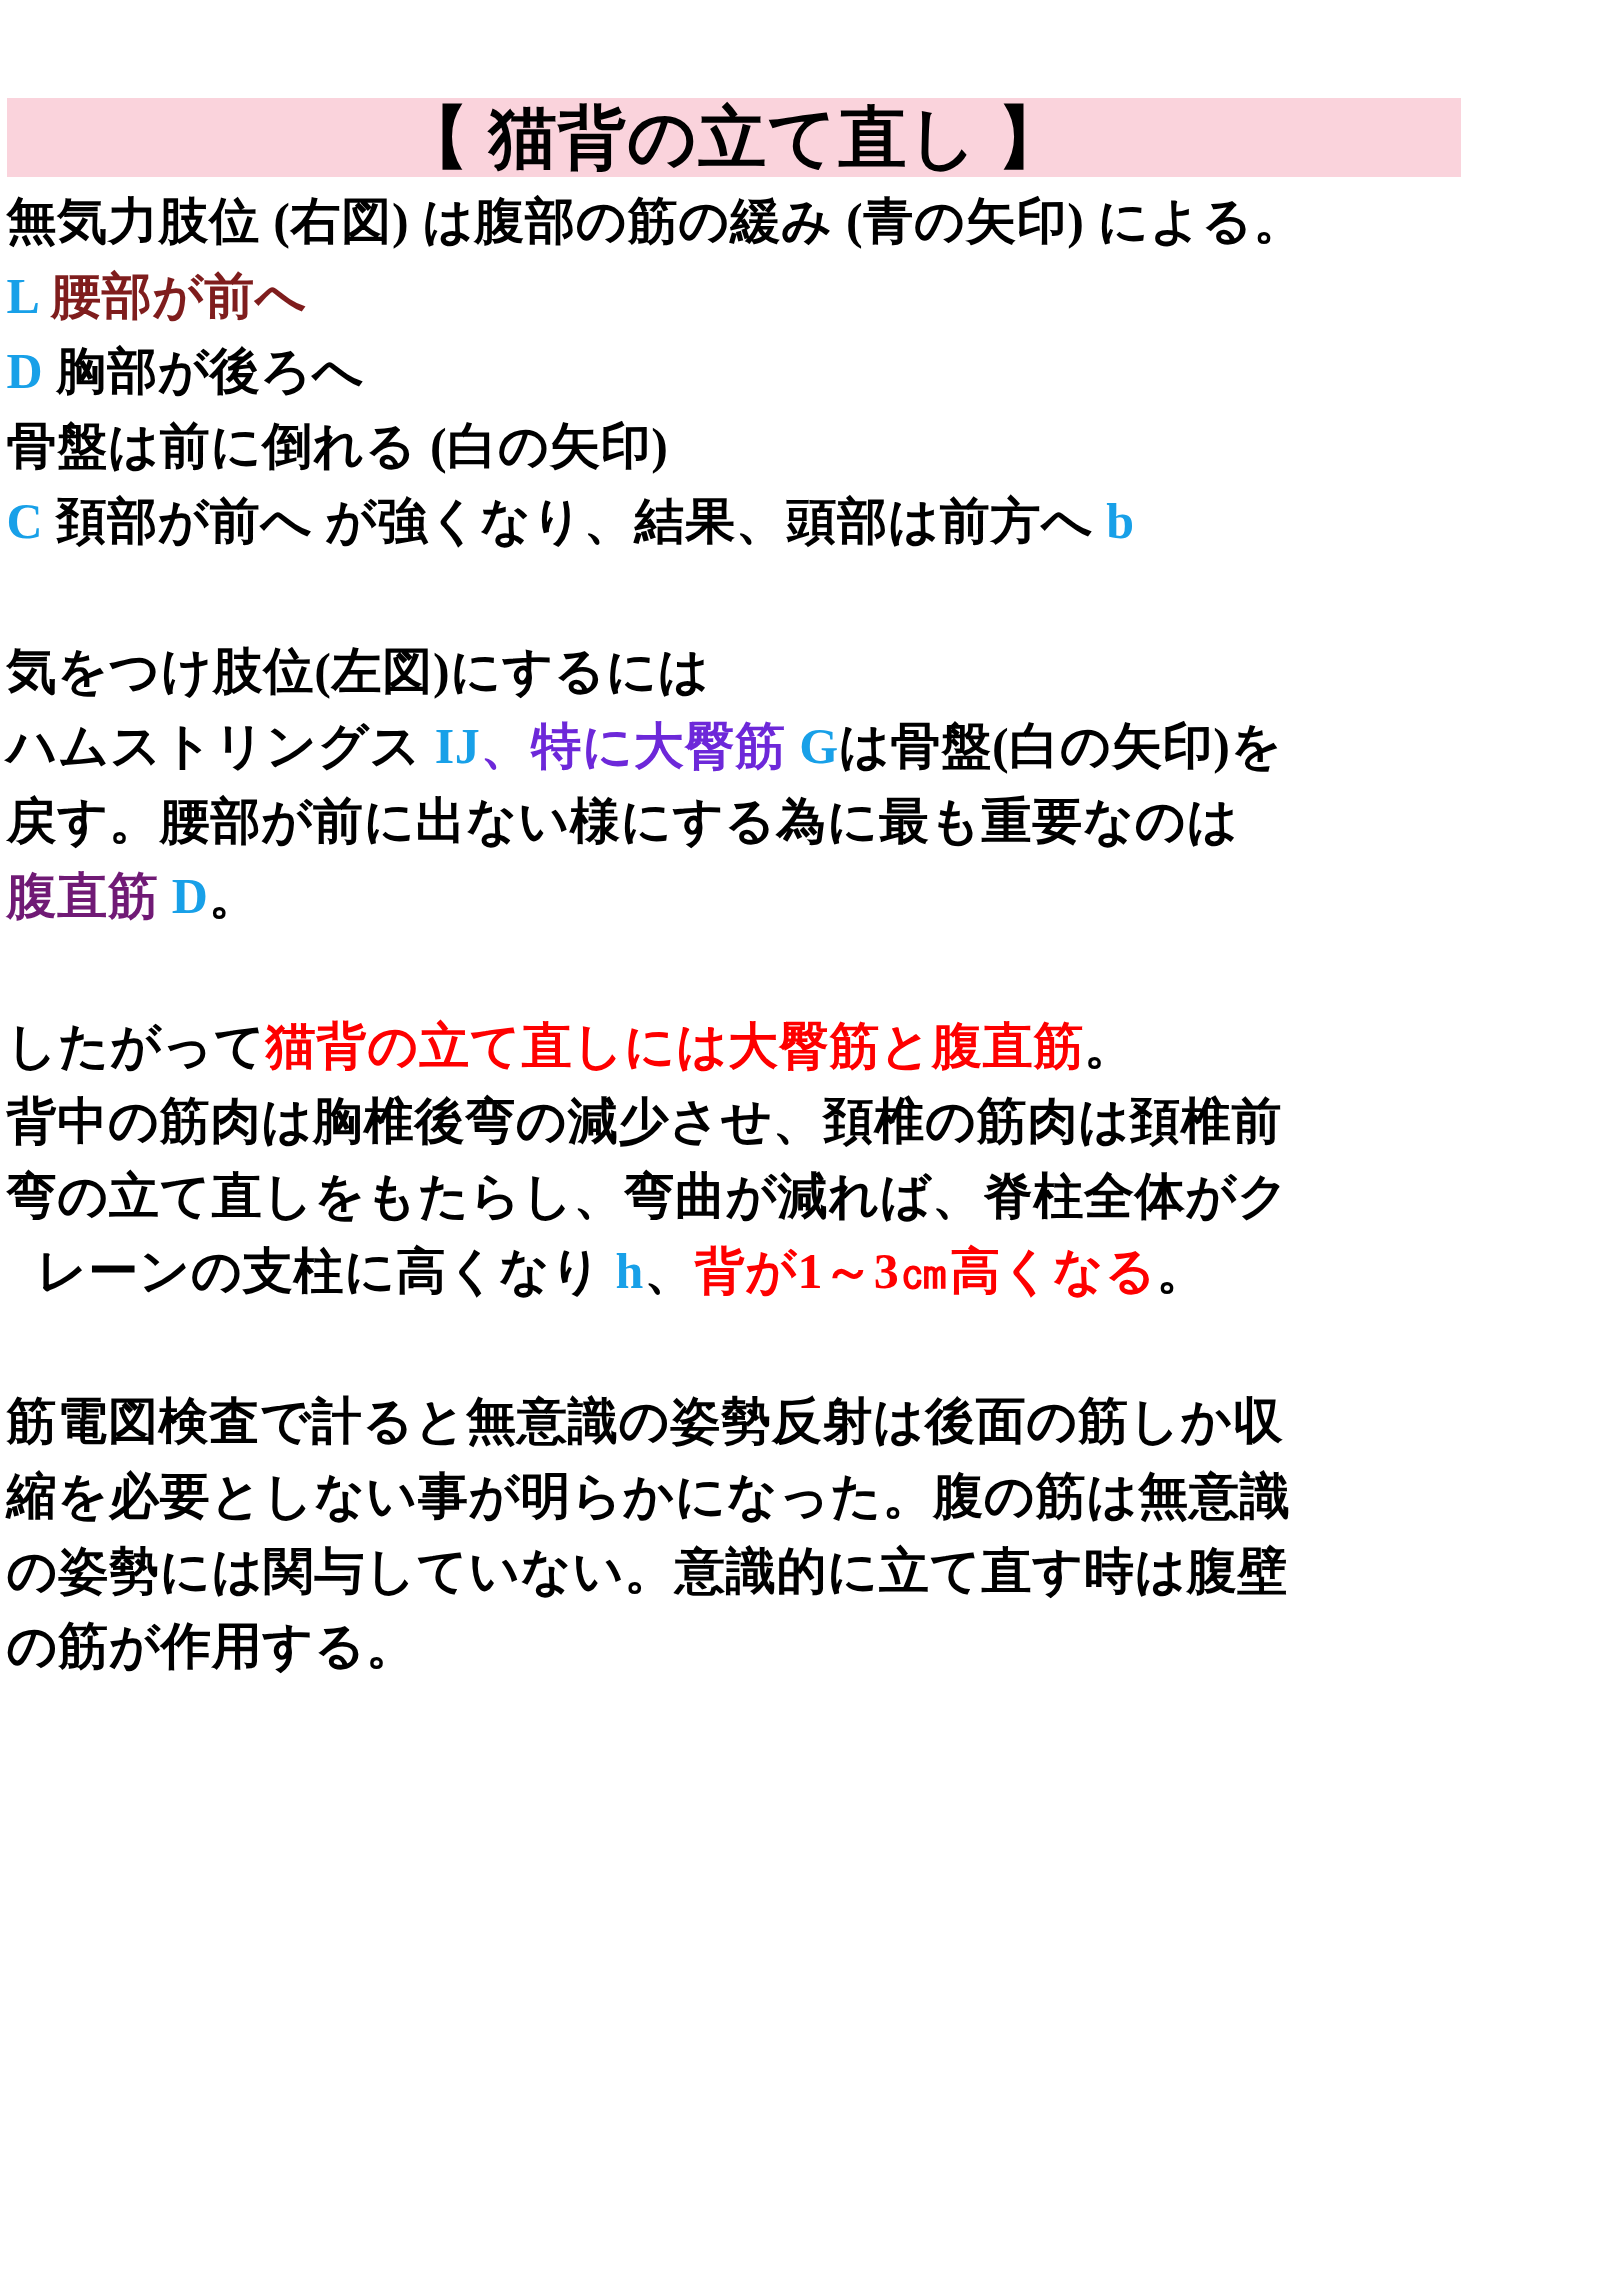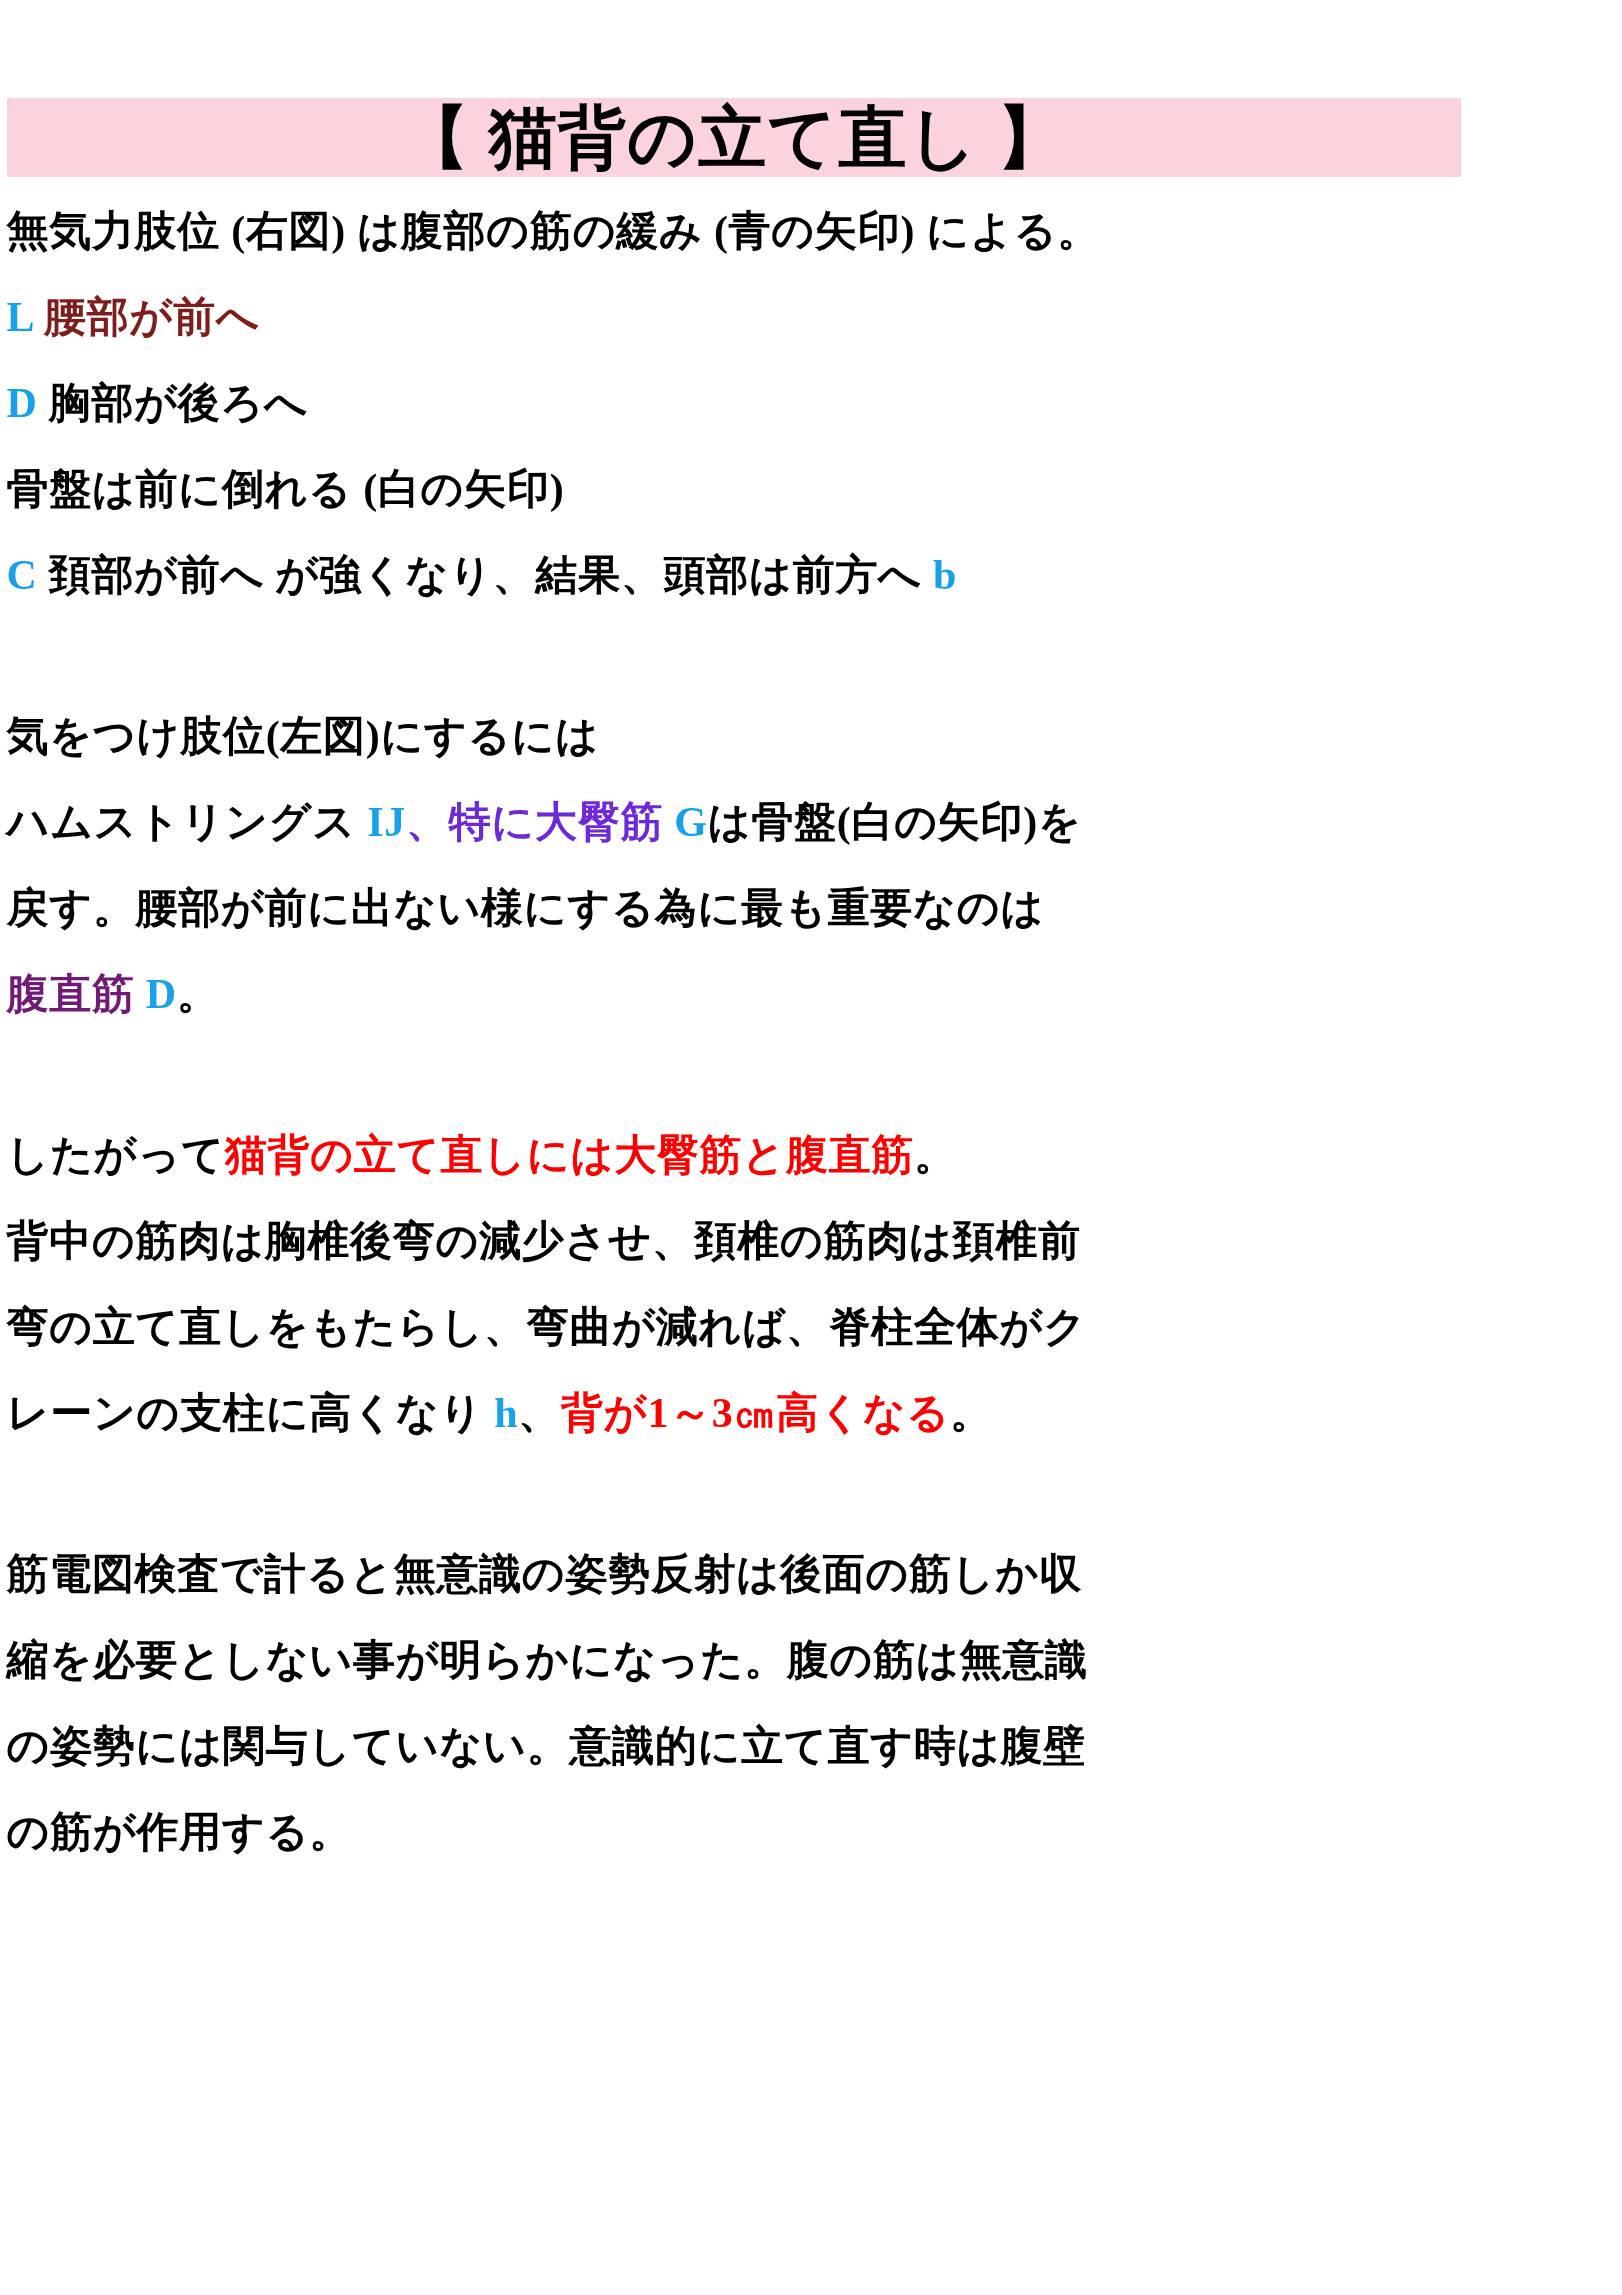--- a/index.html
+++ b/index.html
@@ -33,22 +33,22 @@
     letter-spacing: 1.3px;
     white-space: pre;
   }
   .document-body {
     position: absolute;
     top: 188px;
     left: 6.5px;
     right: 5.2px;
   }
   .line {
-    font-size: 42px;
-    line-height: 86px;
+    font-size: 50px;
+    line-height: 67px;
     letter-spacing: 0.7px;
     white-space: pre-wrap;
     min-height: 75px;
   }
   .seg { white-space: pre-wrap; }
 </style>
 </head>
 <body>
 
 <div class="page">
@@ -63,21 +63,21 @@
       <div class="line"><span class="seg" style="color: rgb(24, 160, 232);">C</span><span class="seg" style="color: rgb(0, 0, 0);"> 頚部が前へ が強くなり、結果、頭部は前方へ </span><span class="seg" style="color: rgb(24, 160, 232);">b</span></div>
       <div class="line"></div>
       <div class="line"><span class="seg" style="color: rgb(0, 0, 0);">気をつけ肢位(左図)にするには</span></div>
       <div class="line"><span class="seg" style="color: rgb(0, 0, 0);">ハムストリングス </span><span class="seg" style="color: rgb(24, 160, 232);">IJ</span><span class="seg" style="color: #6d28d9;">、特に大臀筋 </span><span class="seg" style="color: rgb(24, 160, 232);">G</span><span class="seg" style="color: rgb(0, 0, 0);">は骨盤(白の矢印)を</span></div>
       <div class="line"><span class="seg" style="color: rgb(0, 0, 0);">戻す。腰部が前に出ない様にする為に最も重要なのは</span></div>
       <div class="line"><span class="seg" style="color: #701a75;">腹直筋 </span><span class="seg" style="color: rgb(24, 160, 232);">D</span><span class="seg" style="color: rgb(0, 0, 0);">。</span></div>
       <div class="line"></div>
       <div class="line"><span class="seg" style="color: rgb(0, 0, 0);">したがって</span><span class="seg" style="color: rgb(254, 0, 0);">猫背の立て直しには大臀筋と腹直筋</span><span class="seg" style="color: rgb(0, 0, 0);">。</span></div>
       <div class="line"><span class="seg" style="color: rgb(0, 0, 0);">背中の筋肉は胸椎後弯の減少させ、頚椎の筋肉は頚椎前</span></div>
       <div class="line"><span class="seg" style="color: rgb(0, 0, 0);">弯の立て直しをもたらし、弯曲が減れば、脊柱全体がク</span></div>
-      <div class="line"><span class="seg" style="color: rgb(0, 0, 0);">レーンの支柱に高くなり </span><span class="seg" style="color: rgb(24, 160, 232);">h</span><span class="seg" style="color: rgb(0, 0, 0);">、</span><span class="seg" style="color: rgb(254, 0, 0);">背が1～3㎝高くなる</span><span class="seg" style="color: rgb(0, 0, 0);">。</span></div>
+      <div class="line"><span class="seg" style="color: rgb(0, 0, 0); margin-left: 30px;">レーンの支柱に高くなり </span><span class="seg" style="color: rgb(24, 160, 232);">h</span><span class="seg" style="color: rgb(0, 0, 0);">、</span><span class="seg" style="color: rgb(254, 0, 0);">背が1～3㎝高くなる</span><span class="seg" style="color: rgb(0, 0, 0);">。</span></div>
       <div class="line"></div>
       <div class="line"><span class="seg" style="color: rgb(0, 0, 0);">筋電図検査で計ると無意識の姿勢反射は後面の筋しか収</span></div>
       <div class="line"><span class="seg" style="color: rgb(0, 0, 0);">縮を必要としない事が明らかになった。腹の筋は無意識</span></div>
       <div class="line"><span class="seg" style="color: rgb(0, 0, 0);">の姿勢には関与していない。意識的に立て直す時は腹壁</span></div>
       <div class="line"><span class="seg" style="color: rgb(0, 0, 0);">の筋が作用する。</span></div>
       <div class="line"></div>
       <div class="line"></div>
     </div>
 </div>
 

